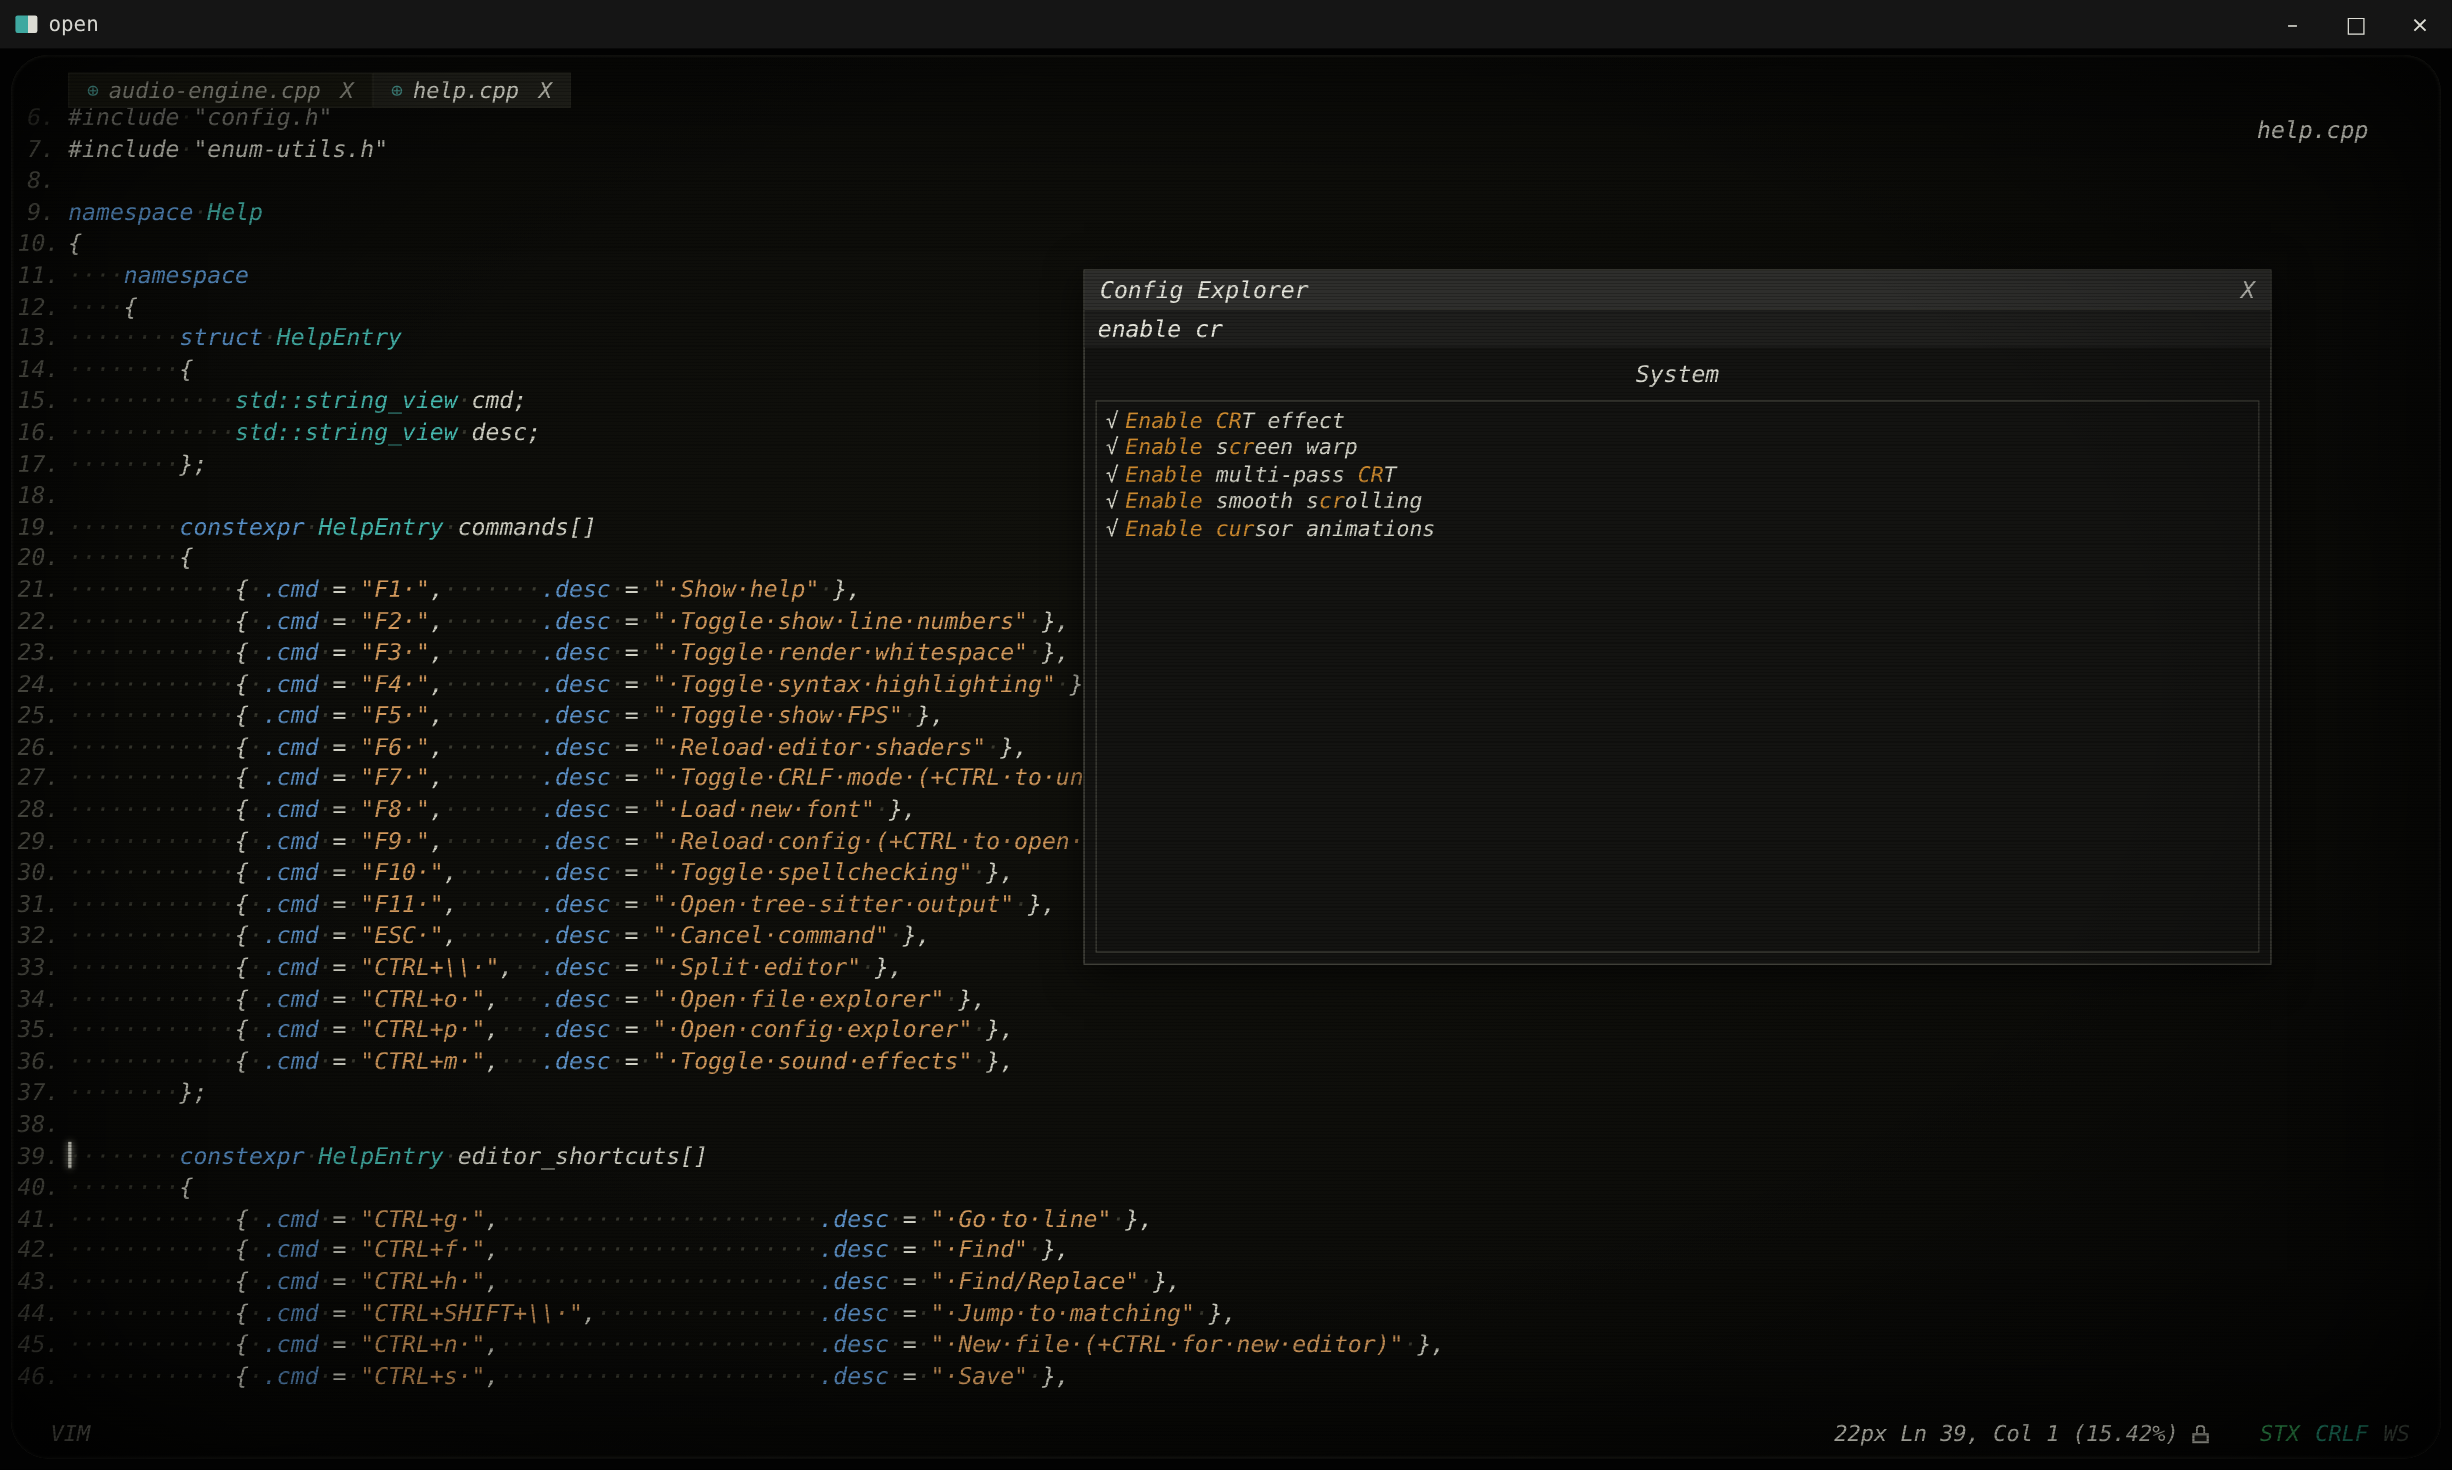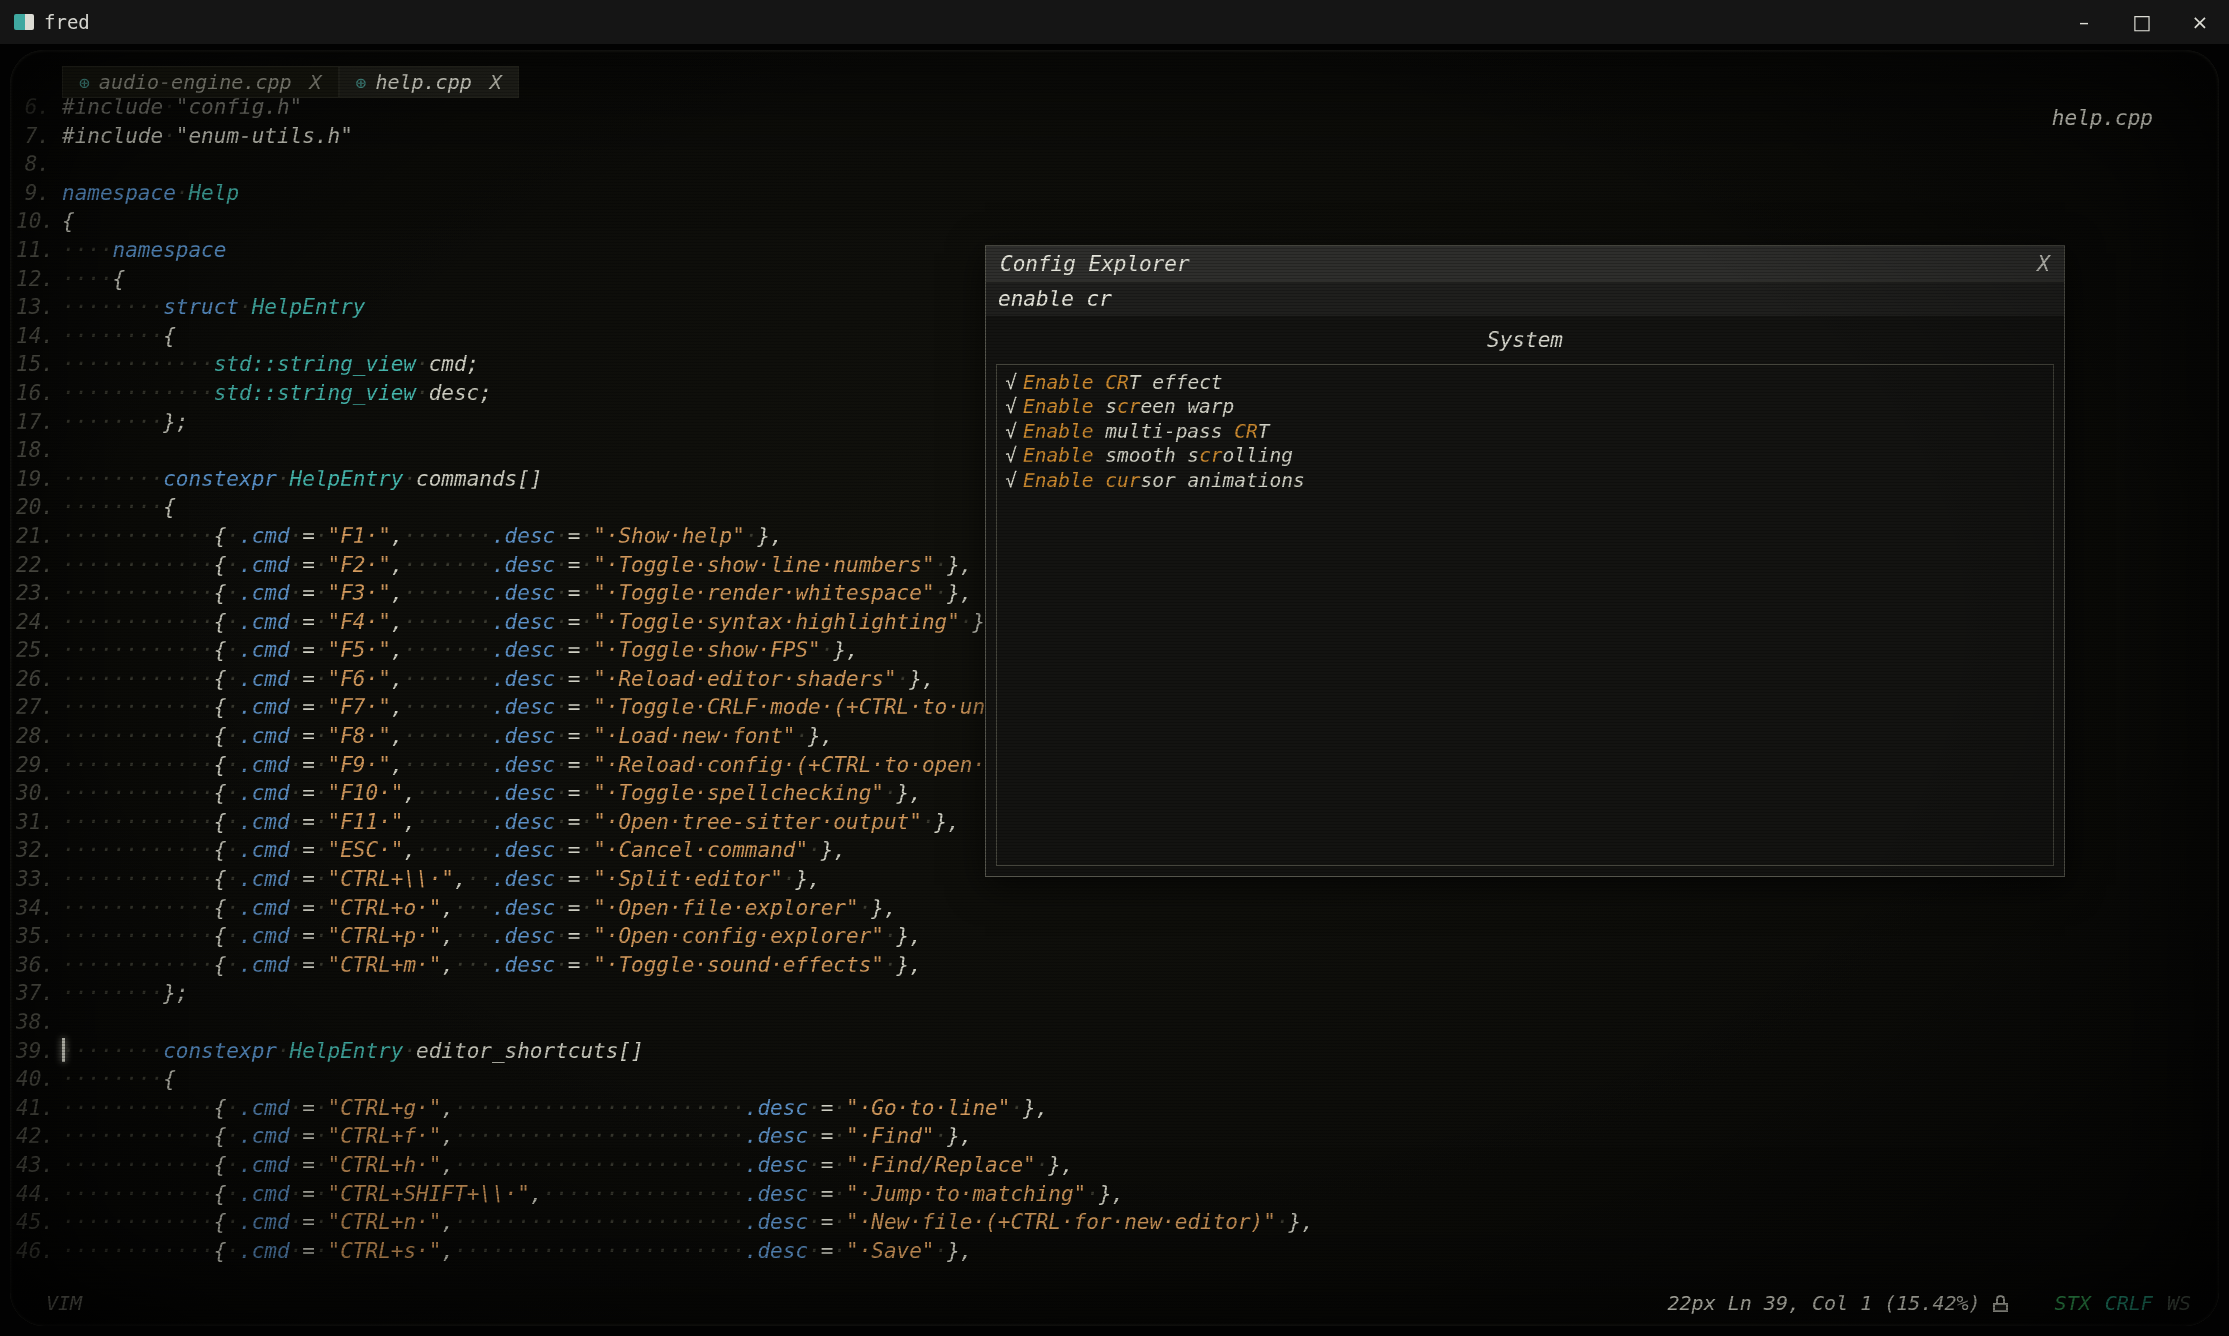--- a/index.html
+++ b/index.html
@@ -83,21 +83,21 @@
   .scanlines{position:absolute;inset:0;border-radius:34px;pointer-events:none;z-index:40;
     background:repeating-linear-gradient(0deg, rgba(0,0,0,.22) 0px, rgba(0,0,0,.22) 1px, rgba(0,0,0,0) 1px, rgba(0,0,0,0) 3px);}
   .vignette{position:absolute;inset:0;border-radius:34px;pointer-events:none;z-index:41;
     background:radial-gradient(ellipse at 50% 45%, rgba(0,0,0,0) 52%, rgba(0,0,0,.38) 88%, rgba(0,0,0,.78) 100%);}
 </style>
 </head>
 <body>
 
 <div class="titlebar">
   <span class="app-icon"></span>
-  <span class="app-title">fred</span>
+  <span class="app-title">open</span>
   <div class="win-btns">
     <span class="win-btn">–</span>
     <span class="win-btn">□</span>
     <span class="win-btn">×</span>
   </div>
 </div>
 
 <div class="screen glow">
 
   <div class="tab-bar">

